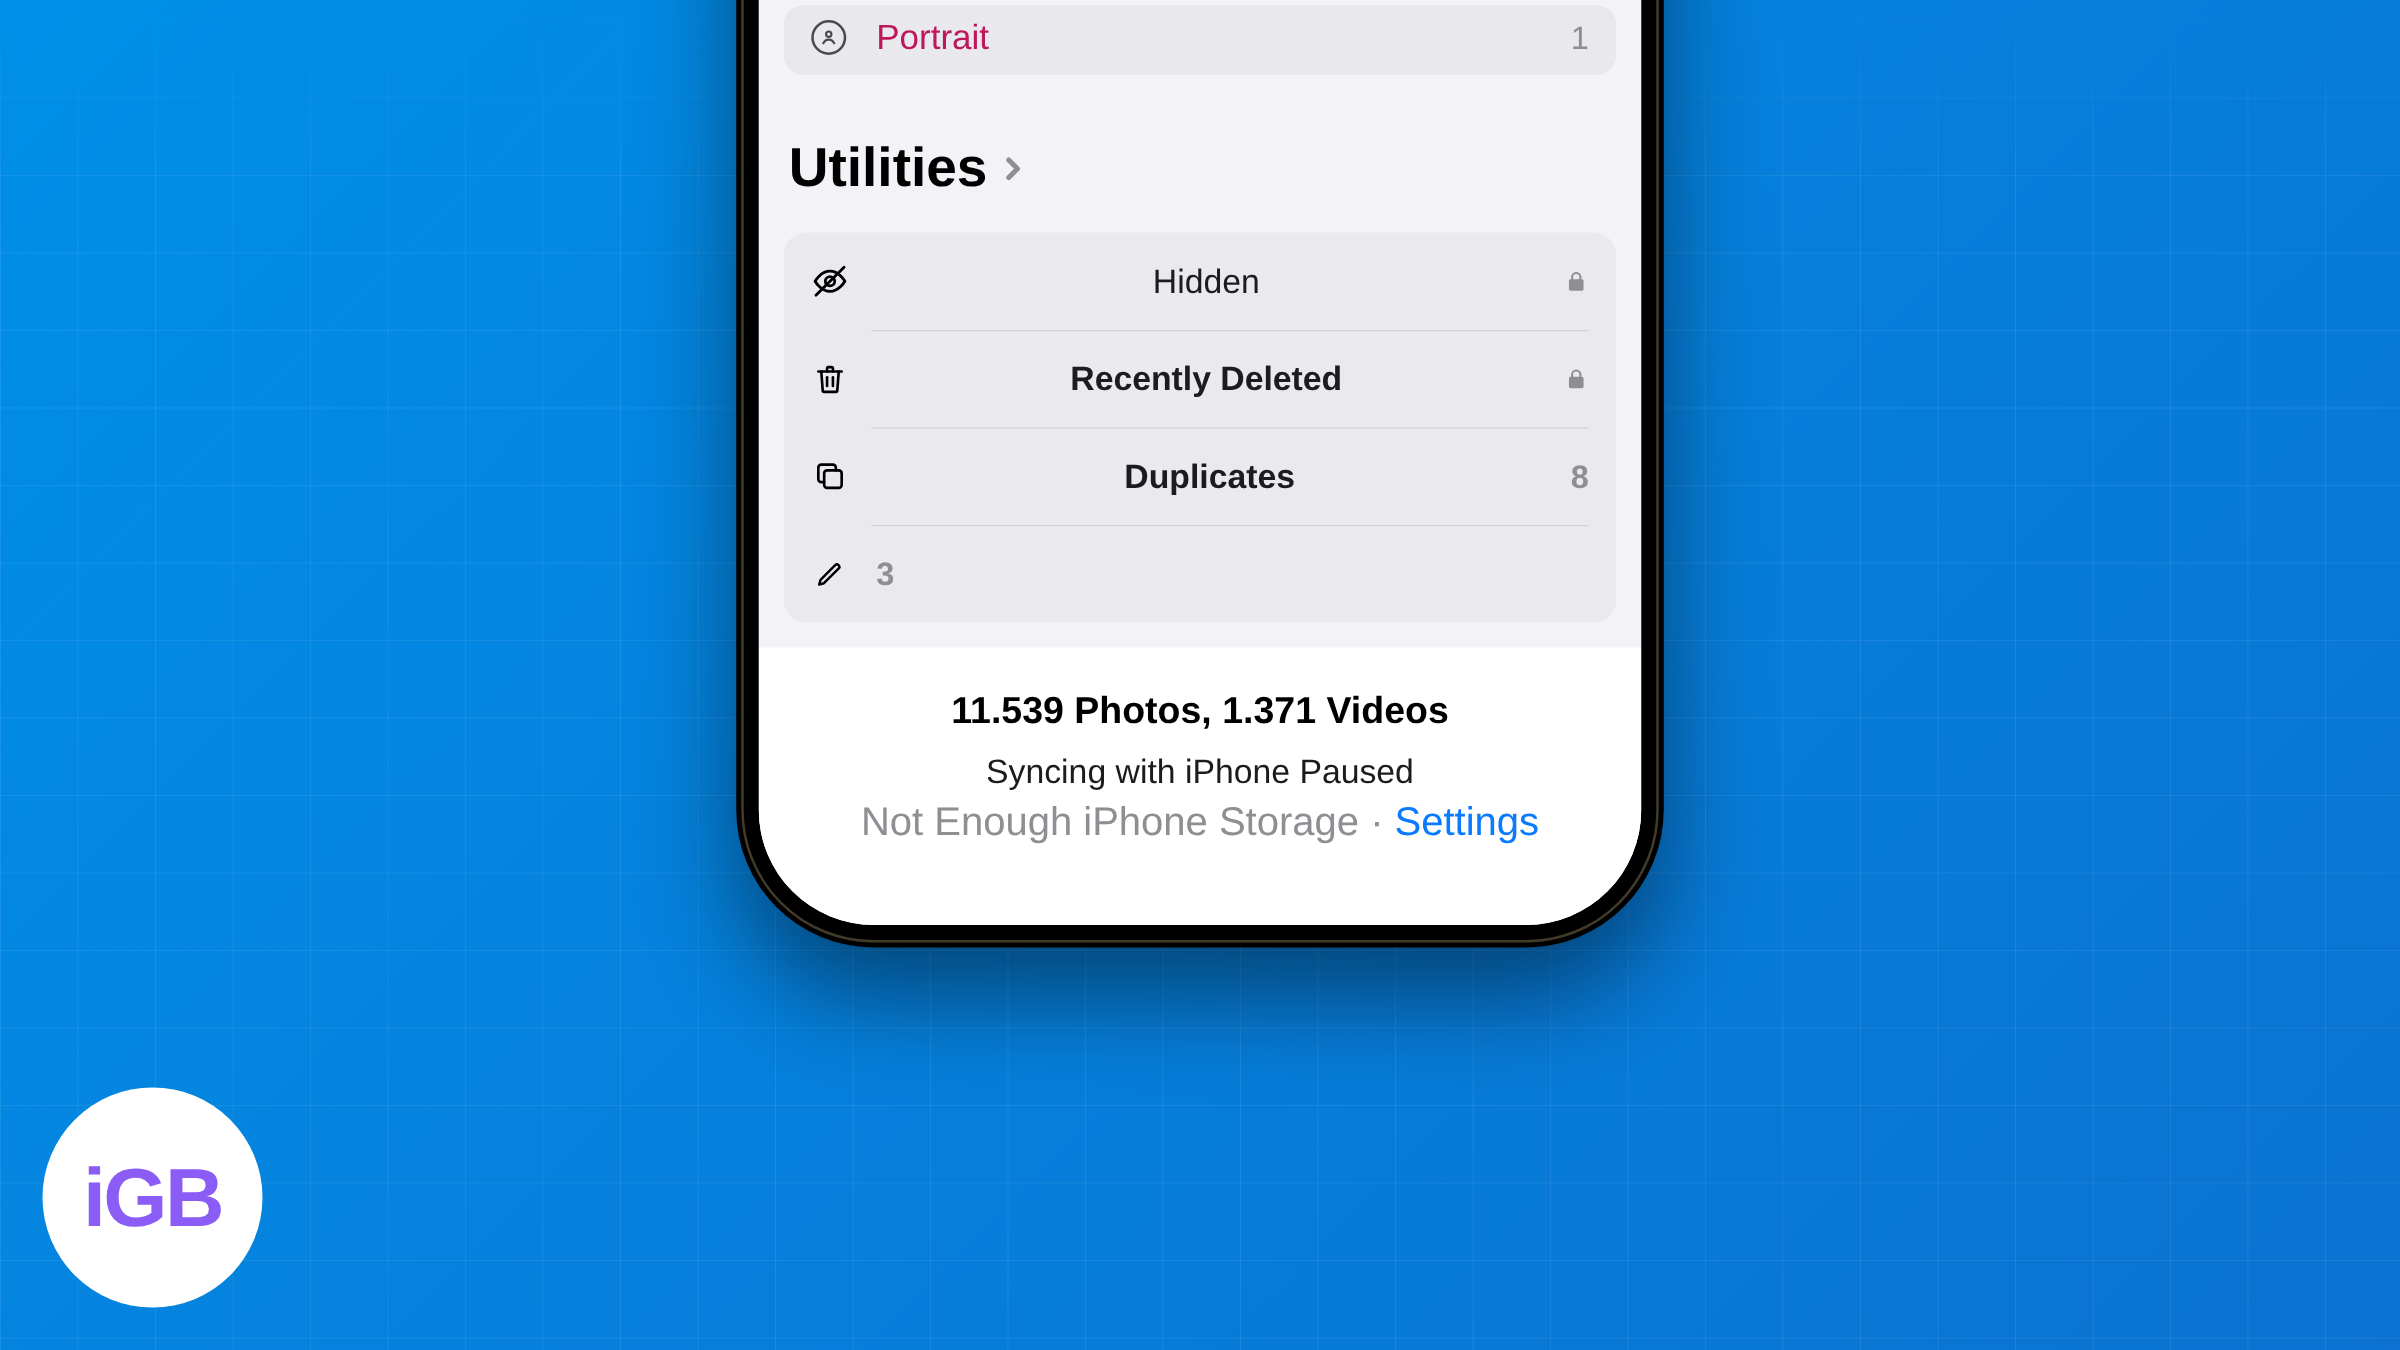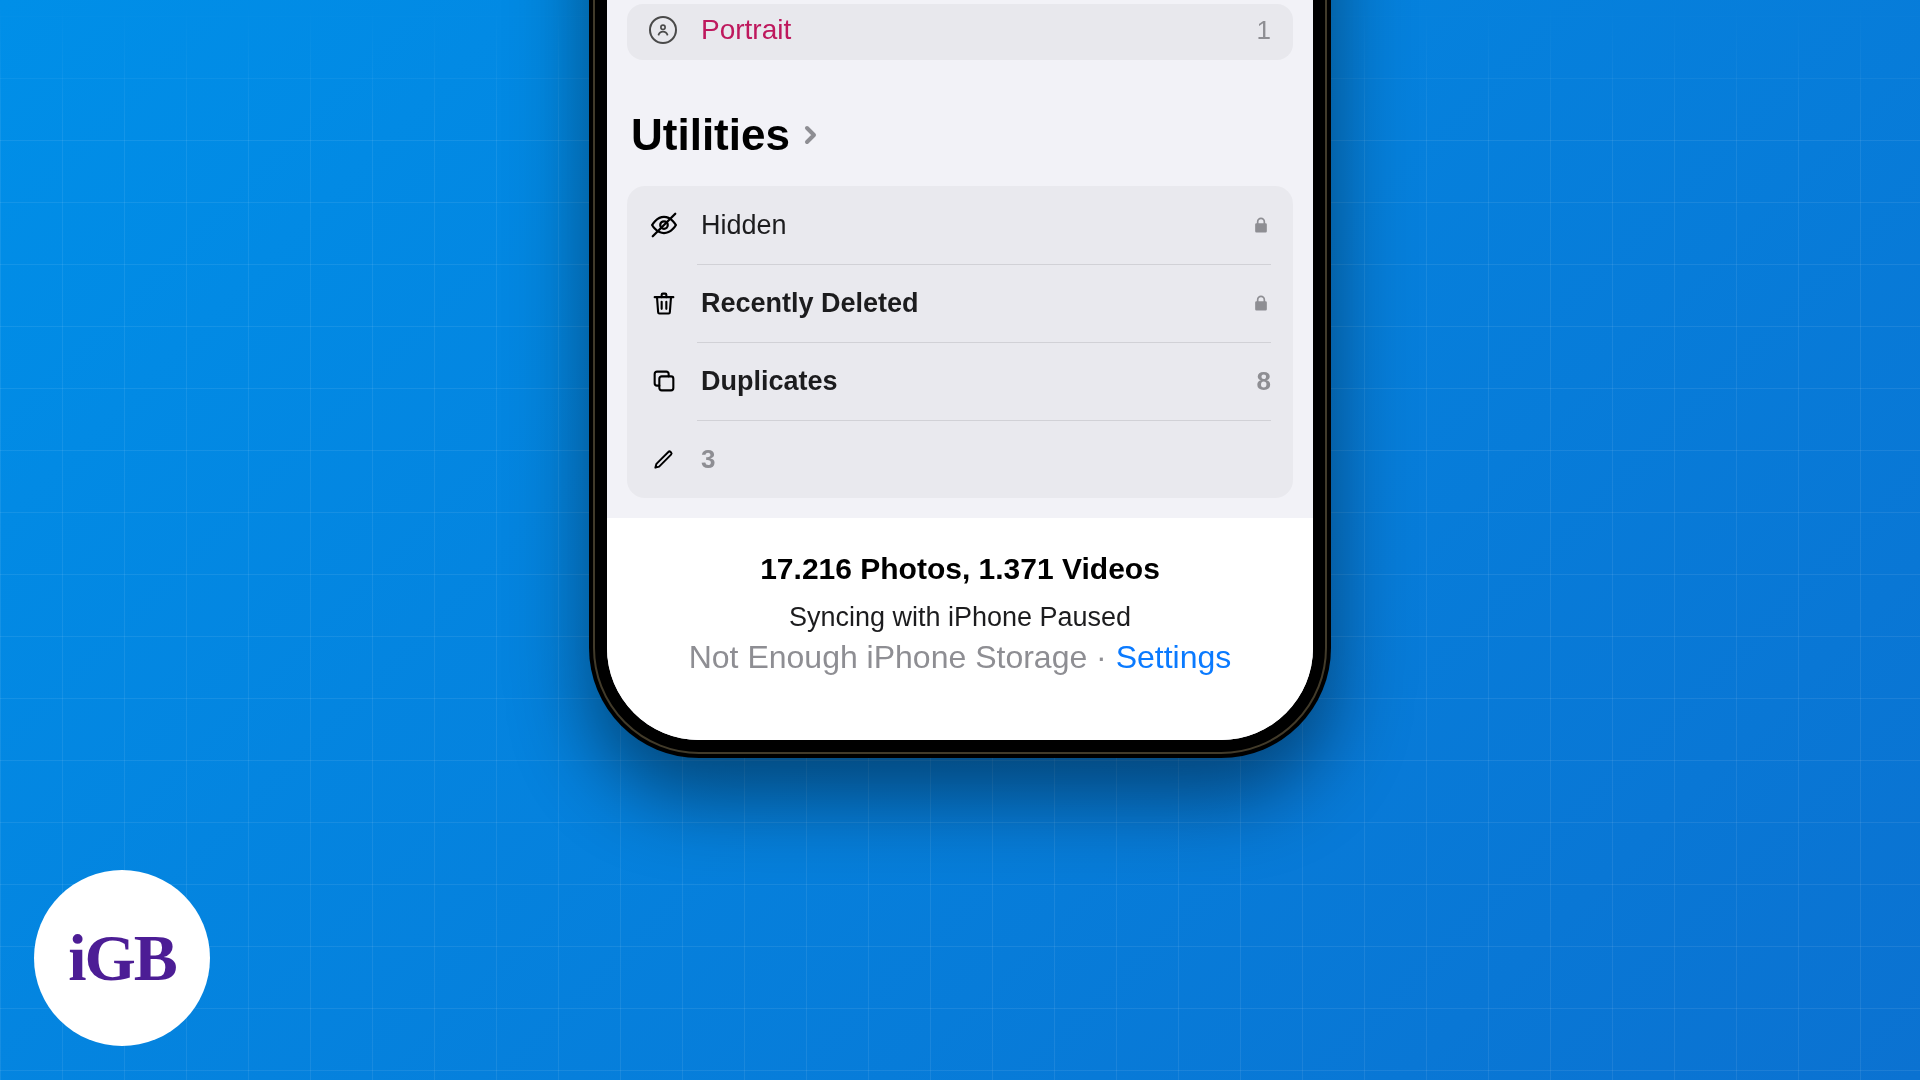--- a/index.html
+++ b/index.html
@@ -107,21 +107,21 @@
     top: 0;
     height: 1px;
     background: #d1d1d6;
   }
   .row .icon {
     width: 30px;
     color: #000;
     display: inline-flex;
     justify-content: center;
   }
-  .row .label { flex: 1; }
+  .row .label { flex: 1; text-align: center; }
   .row .meta { color: #8e8e93; font-size: 26px; }
   .footer {
     background: #fff;
     padding: 34px 30px 64px;
     text-align: center;
   }
   .footer .counts {
     font-size: 30px;
     font-weight: 700;
     color: #000;
@@ -157,24 +157,24 @@
     position: absolute;
     left: 34px;
     bottom: 34px;
     width: 176px;
     height: 176px;
     border-radius: 50%;
     background: #fff;
     display: flex;
     align-items: center;
     justify-content: center;
-    font-family: Liberation Serif, serif;
+    font-family: Liberation Sans, sans-serif;
     font-weight: 900;
     font-size: 66px;
-    color: #4c1d95;
+    color: #8b5cf6;
     letter-spacing: -2px;
   }
   .logo .i { text-transform: lowercase;}
   svg { display:block; }
 </style>
 </head>
 <body>
 
 <div class="grid-bg"></div>
 
@@ -255,21 +255,21 @@
               <path d="M4 20l3.5-1 11-11a1.5 1.5 0 0 0 0-2.1l-.4-.4a1.5 1.5 0 0 0-2.1 0l-11 11L4 20z"></path>
             </svg>
           </span>
           <span class="meta">3</span>
         </div>
 
       </div>
     </div>
 
     <div class="footer">
-      <div class="counts">17.216 Photos, 1.371 Videos</div>
+      <div class="counts">11.539 Photos, 1.371 Videos</div>
       <div class="sync">Syncing with iPhone Paused</div>
       <div class="storage">
         <span>Not Enough iPhone Storage · </span><a href="#">Settings</a>
       </div>
     </div>
 
   </div>
 </div>
 
 <div class="logo">

